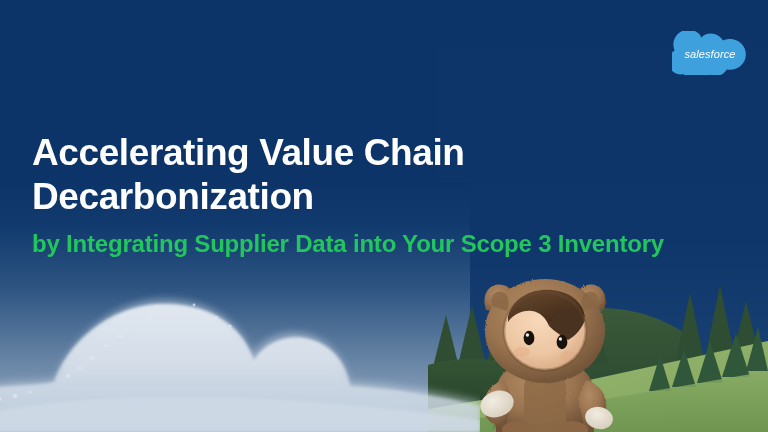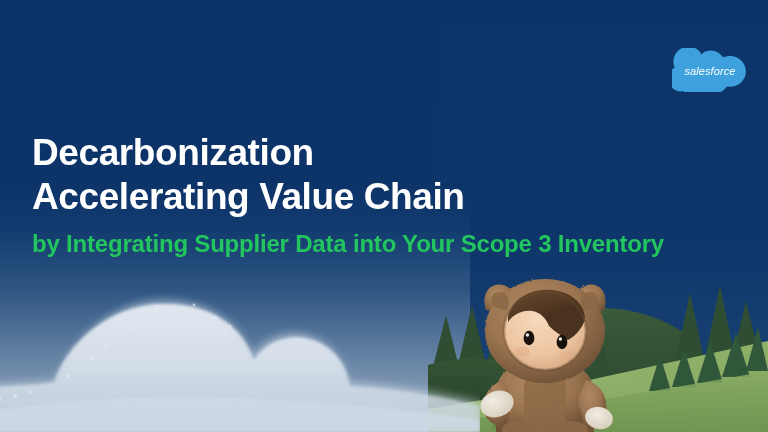--- a/index.html
+++ b/index.html
@@ -83,21 +83,21 @@
     top: 276px;
     width: 186px;
     height: 156px;
   }
   .mascot svg { display:block; width:100%; height:100%; }
 
   
   .sf-logo {
     position: absolute;
     left: 672px;
-    top: 48px;
+    top: 31px;
     width: 76px;
     height: 44px;
   }
   .sf-logo svg { display:block; width:100%; height:100%; }
 
   
   .title-block {
     position: absolute;
     left: 32px;
     top: 131px;
@@ -324,18 +324,18 @@
                  c-2.2,5.2 -7.4,8.9 -13.5,8.9 c-6.3,0 -11.7,-3.9 -13.8,-9.4
                  c-0.9,0.2 -1.8,0.3 -2.7,0.3 c-7.1,0 -12.9,-5.8 -12.9,-13.0
                  c0,-4.8 2.6,-9.0 6.5,-11.3 c-0.8,-1.85 -1.25,-3.9 -1.25,-6.0
                  c0,-8.5 6.9,-15.4 15.5,-15.4 c5.0,0 9.5,2.4 12.3,6.2 z" transform="translate(-1,-1) scale(0.98)" fill="#3ea1dd"></path>
       </g>
       <text x="38" y="26.5" text-anchor="middle" font-family="'Liberation Sans', sans-serif" font-size="11" font-style="italic" font-weight="normal" fill="#ffffff" letter-spacing="0.1">salesforce</text>
     </svg>
   </div>
 
   <div class="title-block">
+    <div class="title-line">Accelerating Value Chain</div>
     <div class="title-line">Decarbonization</div>
-    <div class="title-line">Accelerating Value Chain</div>
     <div class="subtitle-line">by Integrating Supplier Data into Your Scope 3 Inventory</div>
   </div>
 
 </div>
 
 </body></html>

